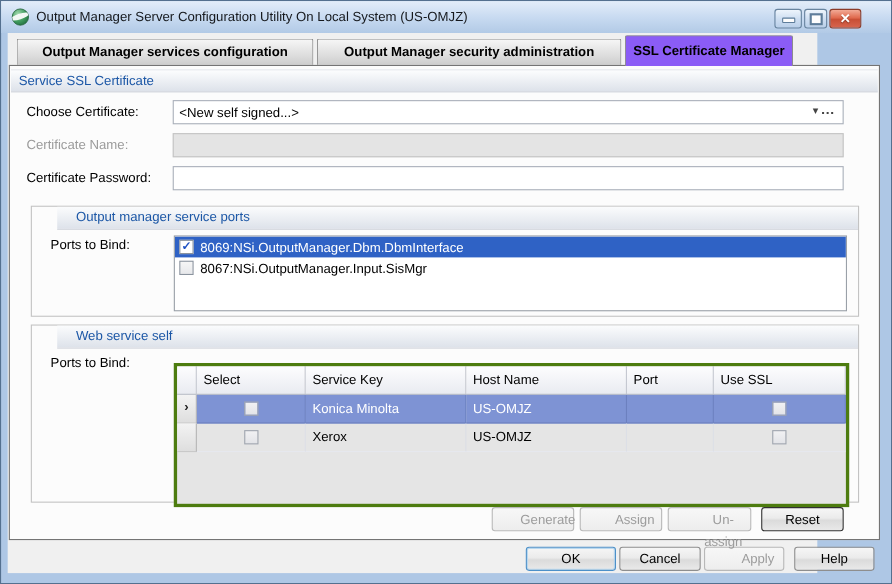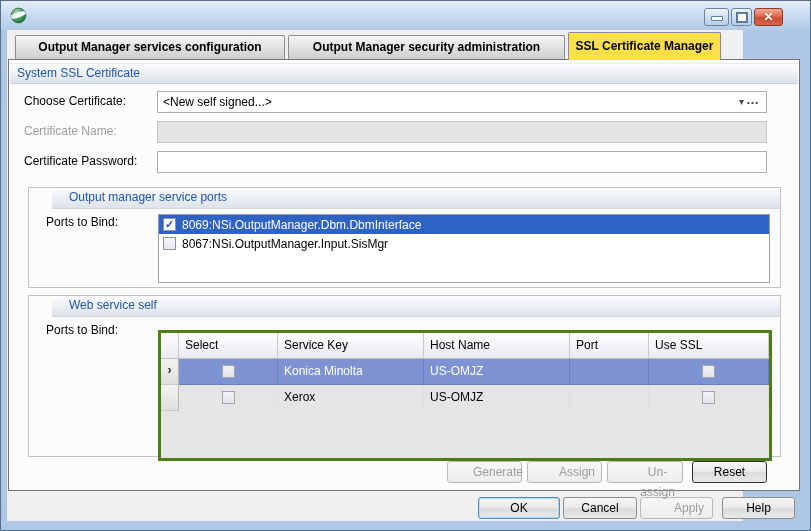--- a/index.html
+++ b/index.html
@@ -31,21 +31,21 @@
   
   .client{position:absolute;left:6px;top:29px;width:736px;height:491px;background:#f0f0f0;}
 
   
   .tab{position:absolute;box-sizing:border-box;border:1px solid #8c8c8c;border-bottom:none;
     border-radius:2px 2px 0 0;font-weight:bold;text-align:center;cursor:pointer;
     background:linear-gradient(#f6f6f6,#dcdcdc 65%,#cdcdcd);white-space:nowrap;overflow:hidden;}
   .tab.t1{left:8px;top:5px;width:270px;height:24px;line-height:22px;}
   .tab.t2{left:281px;top:5px;width:277px;height:24px;line-height:22px;}
   .tab.active{left:561px;top:2px;width:153px;height:28px;line-height:26px;
-    background:#fde047;z-index:3;}
+    background:#8b5cf6;z-index:3;}
 
   .tabpage{position:absolute;left:1px;top:29px;width:792px;height:432px;
     background:#fcfcfc;border:1px solid #747474;box-sizing:border-box;z-index:2;}
 
   
   .band{position:absolute;left:1px;right:1px;top:3px;height:21px;box-sizing:border-box;
     background:linear-gradient(#fcfdfe,#dde2ea);border-top:1px solid #e6e9ee;
     border-bottom:1px solid #ccd1d9;line-height:19px;color:#1c57a6;padding-left:7px;}
 
   
@@ -138,41 +138,42 @@
         </radialGradient>
         <clipPath id="cc">
             <circle cx="8.5" cy="8.5" r="7.4"></circle>
           </clipPath>
       </defs>
       <circle cx="8.5" cy="8.5" r="7.4" fill="url(#gg)" stroke="#28663f" stroke-width="0.8"></circle>
       <g clip-path="url(#cc)">
         <ellipse cx="8" cy="8" rx="9" ry="2.6" fill="#f2f8f3" transform="rotate(-18 8 8)"></ellipse>
       </g>
     </svg>
+    <span class="title-text">Output Manager Server Configuration Utility On Local System (US-OMJZ)</span>
     <span class="winbtn btn-min"><span class="glyph-dash"></span></span>
     <span class="winbtn btn-max"><span class="glyph-square"></span></span>
     <span class="winbtn btn-close"><span>✕</span></span>
   </div>
 
   <div class="client">
 
     <div class="tab t1">
       <span>Output Manager services configuration</span>
     </div>
     <div class="tab t2">
       <span>Output Manager security administration</span>
     </div>
     <div class="tab active">
       <span>SSL Certificate Manager</span>
     </div>
 
     <div class="tabpage">
 
       <div class="band">
-        <span>System SSL Certificate</span>
+        <span>Service SSL Certificate</span>
       </div>
 
       <div class="flabel" style="top:34px;">Choose Certificate:</div>
       <div class="field" style="top:31px;">
         <span class="combo-value">&lt;New self signed...&gt;</span>
         <span class="combo-arrow">▾</span>
         <span class="combo-ellipsis">…</span>
       </div>
 
       <div class="flabel disabled" style="top:64px;">Certificate Name:</div>

